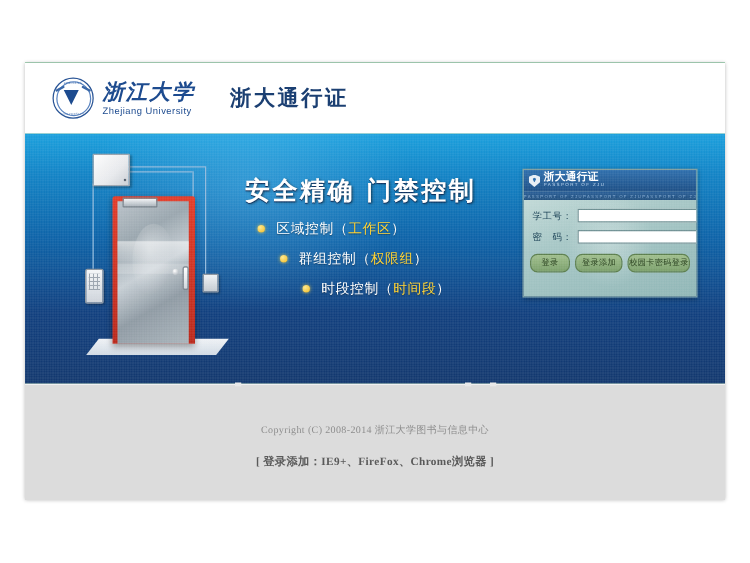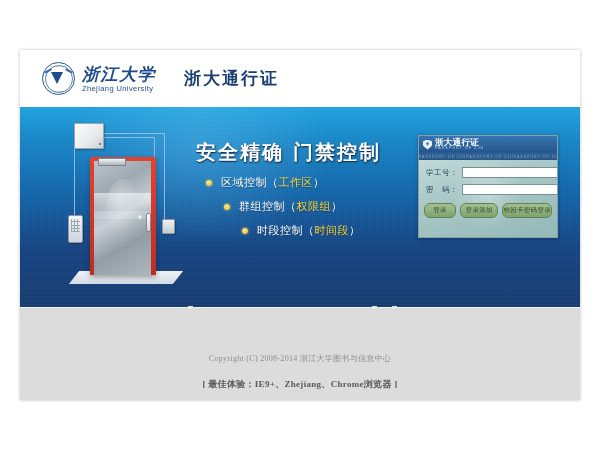--- a/index.html
+++ b/index.html
@@ -465,21 +465,21 @@
     top: -2px; left: 0; right: 0;
     height: 3px;
   }
   .notch {
     position: absolute;
     top: 0;
     width: 5px; height: 3px;
     background: #e9e9e9;
   }
   .copyright {
-    padding-top: 45px;
+    padding-top: 30px;
     font-size: 8px;
     color: #8e8e8e;
     font-family: "Liberation Serif", serif;
     letter-spacing: 0.3px;
   }
   .browsers {
     margin-top: 14px;
     font-size: 9px;
     color: #5a5a5a;
     font-weight: bold;
@@ -596,16 +596,16 @@
     </div>
   </div>
 
   <div class="footer">
     <div class="foot-notches">
       <div class="notch" style="left:168px"></div>
       <div class="notch" style="left:352px"></div>
       <div class="notch" style="left:372px"></div>
     </div>
     <div class="copyright">Copyright (C) 2008-2014 浙江大学图书与信息中心</div>
-    <div class="browsers">[ 最佳体验：IE9+、Zhejiang、Chrome浏览器 ]</div>
+    <div class="browsers">[ 登录添加：IE9+、FireFox、Chrome浏览器 ]</div>
   </div>
 
 </div>
 
 </body></html>

